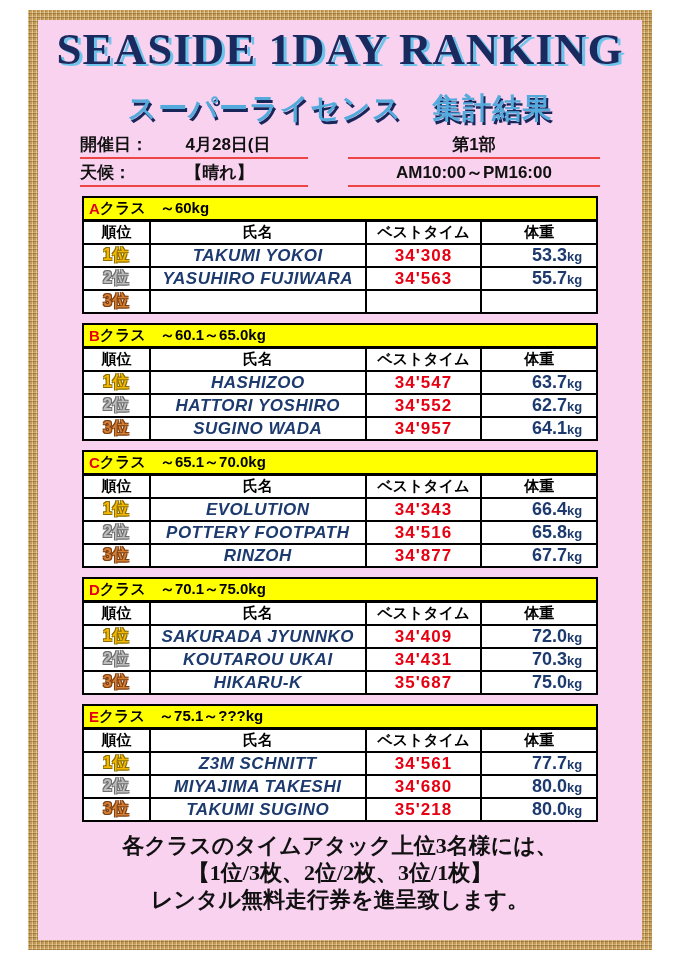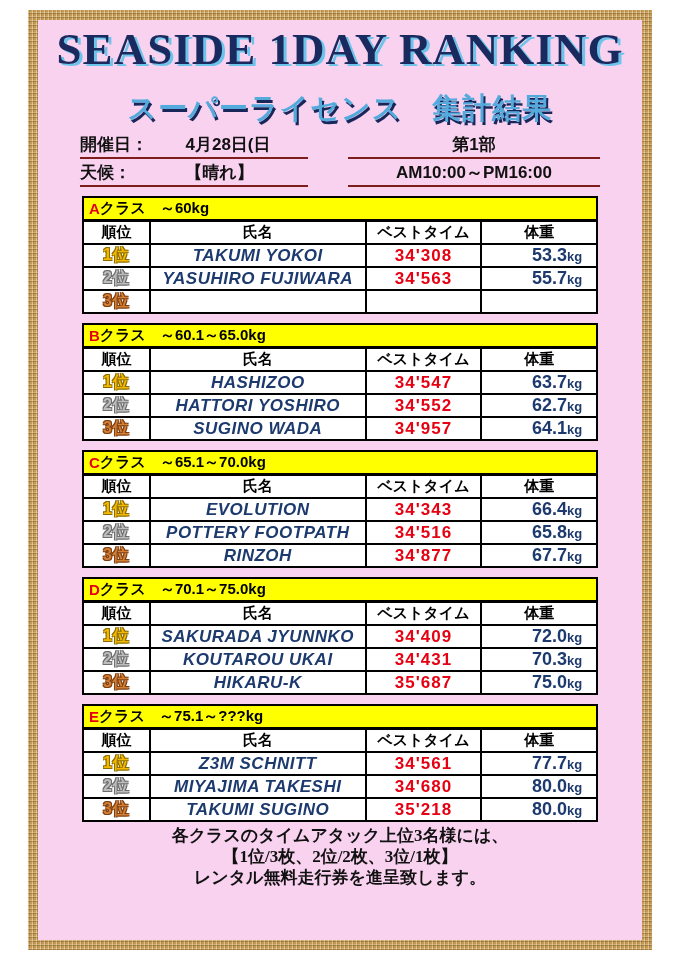--- a/index.html
+++ b/index.html
@@ -24,21 +24,21 @@
     color:#1a2a5e;text-shadow:3px 2px 0 #6cc4ea;letter-spacing:1px;white-space:nowrap;
   }
   .subtitle{
     font-weight:bold;font-size:29px;line-height:1.1;margin-top:20px;
     color:#55aadc;text-shadow:2px 3px 0 #18265a;letter-spacing:1px;white-space:nowrap;
   }
   .info{width:520px;display:flex;justify-content:space-between;margin-top:6px;}
   .info-left{width:228px;}
   .info-right{width:252px;}
   .info-row{
-    display:flex;border-bottom:2px solid #7f1d1d;font-weight:bold;font-size:17px;color:#111;
+    display:flex;border-bottom:2px solid #ef4444;font-weight:bold;font-size:17px;color:#111;
     height:26px;align-items:center;white-space:nowrap;
   }
   .info-row .ilabel{text-align:left;}
   .info-row .ivalue{flex:1;text-align:center;}
   .info-row.center{justify-content:center;text-align:left;}
   .class-block{width:516px;margin-top:9px;}
   .class-bar{
     box-sizing:border-box;border:2px solid #000;background:#ffff00;height:25px;
     display:flex;align-items:center;padding-left:5px;font-weight:bold;font-size:15px;color:#000;
     white-space:nowrap;
@@ -56,22 +56,22 @@
   td.rank{font-weight:bold;font-size:16px;letter-spacing:1px;}
   td.rank.r1{color:#f5b800;text-shadow:-1px -1px 0 #8a6d00,1px -1px 0 #8a6d00,-1px 1px 0 #8a6d00,1px 1px 0 #8a6d00;}
   td.rank.r2{color:#bdbdbd;text-shadow:-1px -1px 0 #6e6e6e,1px -1px 0 #6e6e6e,-1px 1px 0 #6e6e6e,1px 1px 0 #6e6e6e;}
   td.rank.r3{color:#d57f35;text-shadow:-1px -1px 0 #7d3f12,1px -1px 0 #7d3f12,-1px 1px 0 #7d3f12,1px 1px 0 #7d3f12;}
   td.name{font-weight:bold;font-style:italic;font-size:17px;color:#1d3a6e;letter-spacing:0.5px;}
   td.time{font-weight:bold;font-size:17px;color:#e60012;letter-spacing:1px;}
   td.weight{color:#1d3a6e;font-weight:bold;}
   td.weight .wv{font-size:18px;margin-left:36px;}
   td.weight .wu{font-size:13px;}
   .footer{
-    margin-top:4px;text-align:center;font-family:"Liberation Serif",serif;font-weight:bold;
-    font-size:17px;line-height:1.22;color:#111;
+    margin-top:11px;text-align:center;font-family:"Liberation Serif",serif;font-weight:bold;
+    font-size:22px;line-height:1.22;color:#111;
   }
 </style>
 </head>
 <body>
 
 <div class="frame">
   <div class="sheet">
 
     <div class="title">SEASIDE 1DAY RANKING</div>
     <div class="subtitle">スーパーライセンス　集計結果</div>

